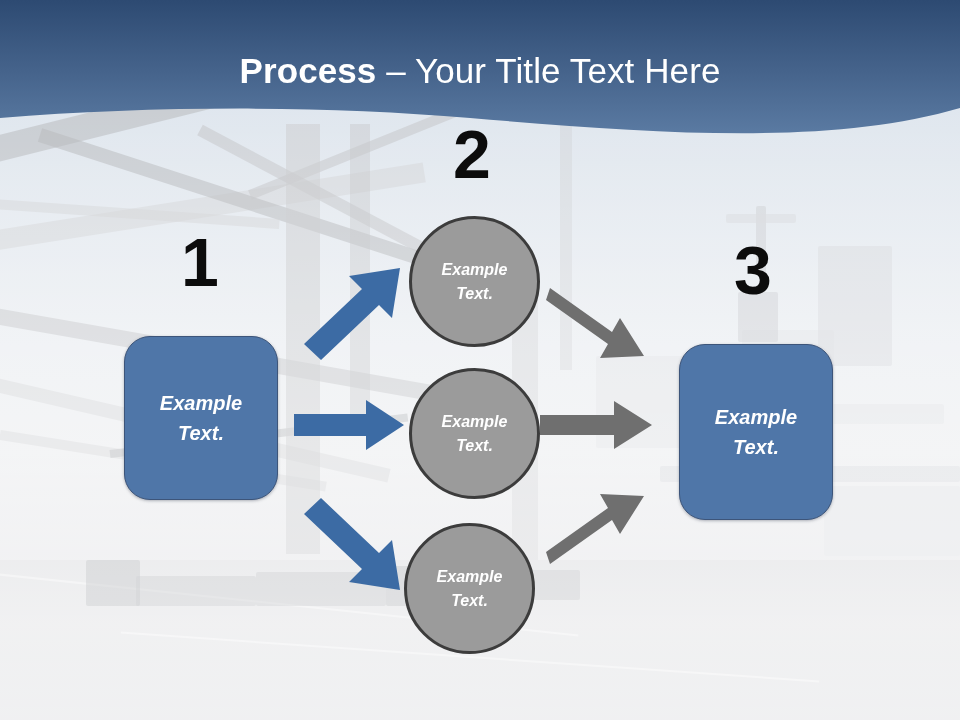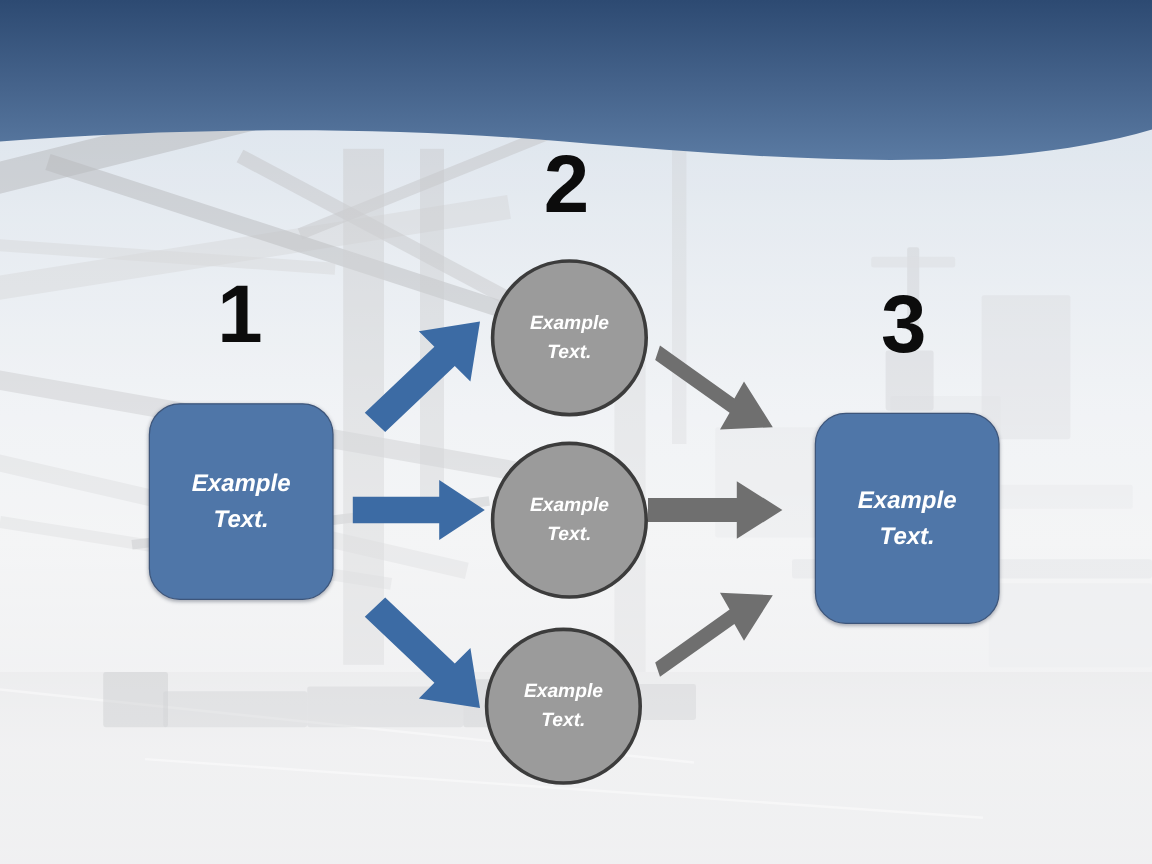--- a/index.html
+++ b/index.html
@@ -225,20 +225,23 @@
     <defs>
       <linearGradient id="hdrGrad" x1="0" y1="0" x2="0" y2="1">
         <stop offset="0%" stop-color="#2d4a72"></stop>
         <stop offset="55%" stop-color="#46648c"></stop>
         <stop offset="100%" stop-color="#5a7aa2"></stop>
       </linearGradient>
     </defs>
     <path d="M0,0 L960,0 L960,108 C830,146 660,134 470,118 C320,105 150,106 0,118 Z" fill="url(#hdrGrad)"></path>
   </svg>
 
+  <div class="header-title">
+    <span class="strong">Process</span><span class="light"> – </span><span class="light">Your Title Text Here</span>
+  </div>
 
   <svg class="arrow-svg" style="left:300px; top:268px; width:110px; height:92px;" viewBox="0 0 110 92">
     <polygon points="4,84 62,29 49,16 100,8 92,58 79,45 21,100" fill="#3c6ba4" transform="translate(0,-8)"></polygon>
   </svg>
 
   <svg class="arrow-svg" style="left:294px; top:398px; width:112px; height:54px;" viewBox="0 0 112 54">
     <polygon points="0,16 72,16 72,2 110,27 72,52 72,38 0,38" fill="#3c6ba4"></polygon>
   </svg>
 
   <svg class="arrow-svg" style="left:300px; top:498px; width:110px; height:92px;" viewBox="0 0 110 92">

